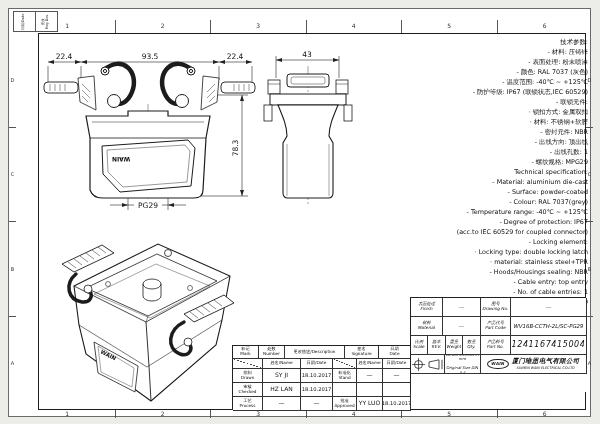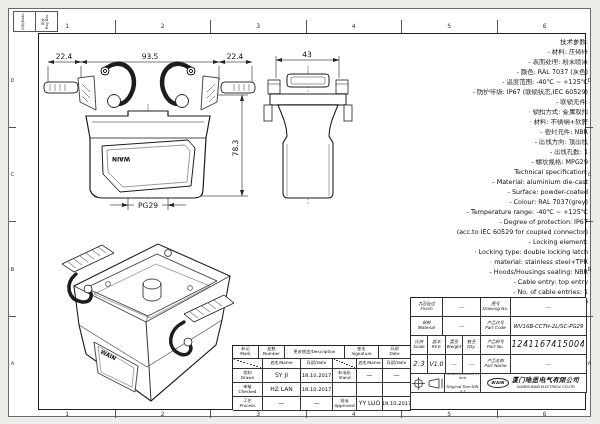--- a/index.html
+++ b/index.html
@@ -347,29 +347,20 @@
       <div class="c lbl">版本
 REV.</div>
       <div class="c lbl">重量
 Weight</div>
       <div class="c lbl">数量
 Qty.</div>
       <div class="c lbl">产品料号
 Part No.</div>
       <div class="c partno">1241167415004</div>
     </div>
-    <div class="row" style="grid-template-columns:17px 18px 17px 18px 30px 76px;height:19px;">
-      <div class="c scaleval">2:3</div>
-      <div class="c" style="font-size:6.2px;">V1.0</div>
-      <div class="c val">—</div>
-      <div class="c val">—</div>
-      <div class="c lbl">产品名称
-Part Name</div>
-      <div class="c val">—</div>
-    </div>
     <div class="row" style="grid-template-columns:34px 36px 106px;height:19px;">
       <div class="c" style="gap:3px;">
         <svg width="13" height="13" viewBox="0 0 13 13">
           <circle cx="6.5" cy="6.5" r="4" fill="none" stroke="#222" stroke-width="0.8"></circle>
           <line x1="0" y1="6.5" x2="13" y2="6.5" stroke="#222" stroke-width="0.7"></line>
           <line x1="6.5" y1="0" x2="6.5" y2="13" stroke="#222" stroke-width="0.7"></line>
         </svg>
         <svg width="16" height="11" viewBox="0 0 16 11">
           <polygon points="1,3 11,0.8 11,10.2 1,8" fill="none" stroke="#222" stroke-width="0.8"></polygon>
           <line x1="14" y1="0.8" x2="14" y2="10.2" stroke="#222" stroke-width="0.8"></line>

